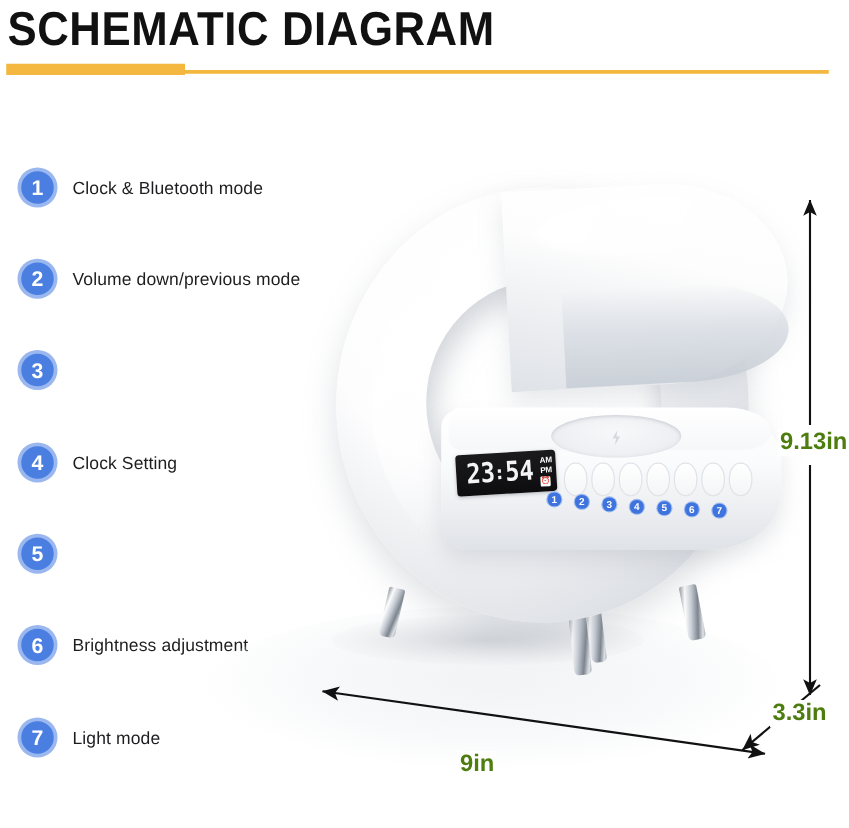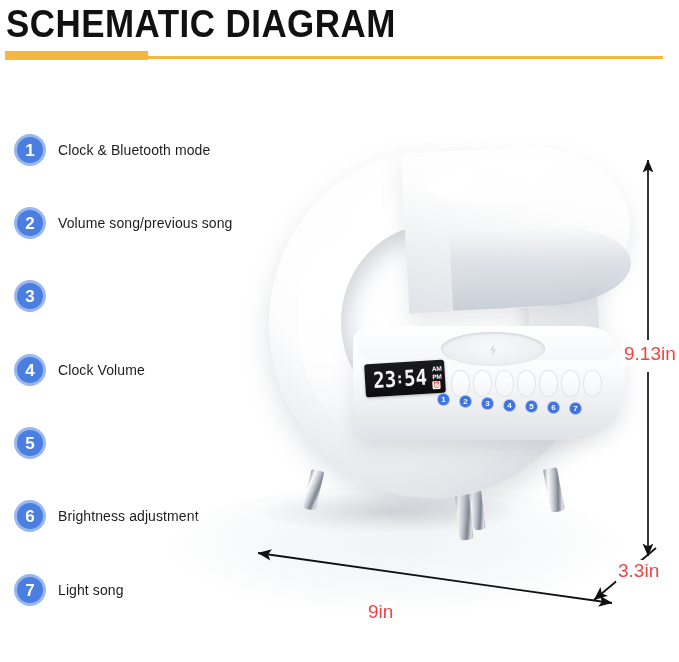--- a/index.html
+++ b/index.html
@@ -357,22 +357,22 @@
     background: linear-gradient(100deg,
       #8d949d 0%, #ffffff 22%, #c6ccd4 46%, #7e858f 70%, #dfe3e8 88%, #9aa1aa 100%);
     border-radius: 2px 2px 4px 4px;
   }
 
   
   .dim-label {
     position: absolute;
     font-family: "Liberation Sans", sans-serif;
     font-size: 19px;
-    font-weight: 400;
-    color: #ef4444;
+    font-weight: 700;
+    color: #4d7c0f;
     white-space: nowrap;
     background: #ffffff;
     padding: 0 2px;
   }
   #dim-height-label { left: 622px; top: 343px; }
   #dim-width-label  { left: 366px; top: 601px; }
   #dim-depth-label  { left: 616px; top: 560px; }
 
   svg.annot {
     position: absolute;
@@ -396,54 +396,54 @@
     <div class="badge">
       <span class="badge-num">1</span>
     </div>
     <span class="legend-label">Clock &amp; Bluetooth mode</span>
   </div>
 
   <div class="legend-row" style="top:73px;">
     <div class="badge">
       <span class="badge-num">2</span>
     </div>
-    <span class="legend-label">Volume song/previous song</span>
+    <span class="legend-label">Volume down/previous mode</span>
   </div>
 
   <div class="legend-row" style="top:146px;">
     <div class="badge">
       <span class="badge-num">3</span>
     </div>
   </div>
 
   <div class="legend-row" style="top:220px;">
     <div class="badge">
       <span class="badge-num">4</span>
     </div>
-    <span class="legend-label">Clock Volume</span>
+    <span class="legend-label">Clock Setting</span>
   </div>
 
   <div class="legend-row" style="top:293px;">
     <div class="badge">
       <span class="badge-num">5</span>
     </div>
   </div>
 
   <div class="legend-row" style="top:366px;">
     <div class="badge">
       <span class="badge-num">6</span>
     </div>
     <span class="legend-label">Brightness adjustment</span>
   </div>
 
   <div class="legend-row" style="top:440px;">
     <div class="badge">
       <span class="badge-num">7</span>
     </div>
-    <span class="legend-label">Light song</span>
+    <span class="legend-label">Light mode</span>
   </div>
 
 </div>
 
 <div id="product">
 
   <div id="floor-sheen"></div>
   <div id="floor-shadow"></div>
 
   <div class="leg" style="left:52px; top:330px; width:13px; height:40px; transform:rotate(13deg);"></div>

